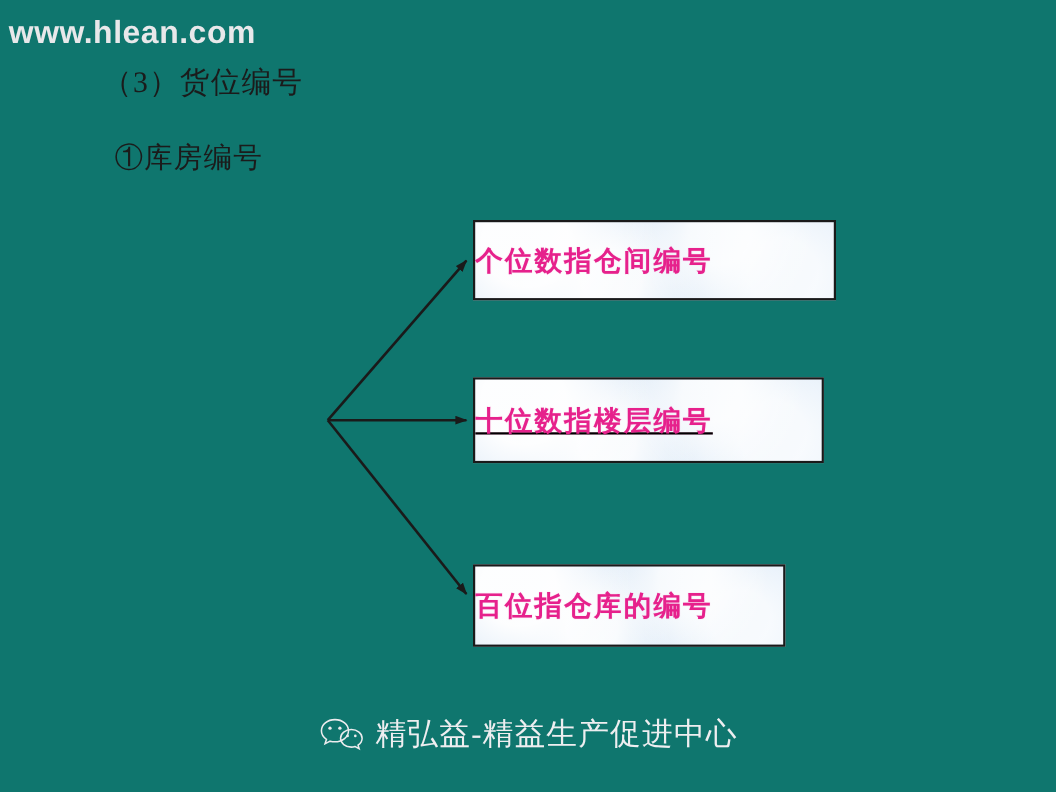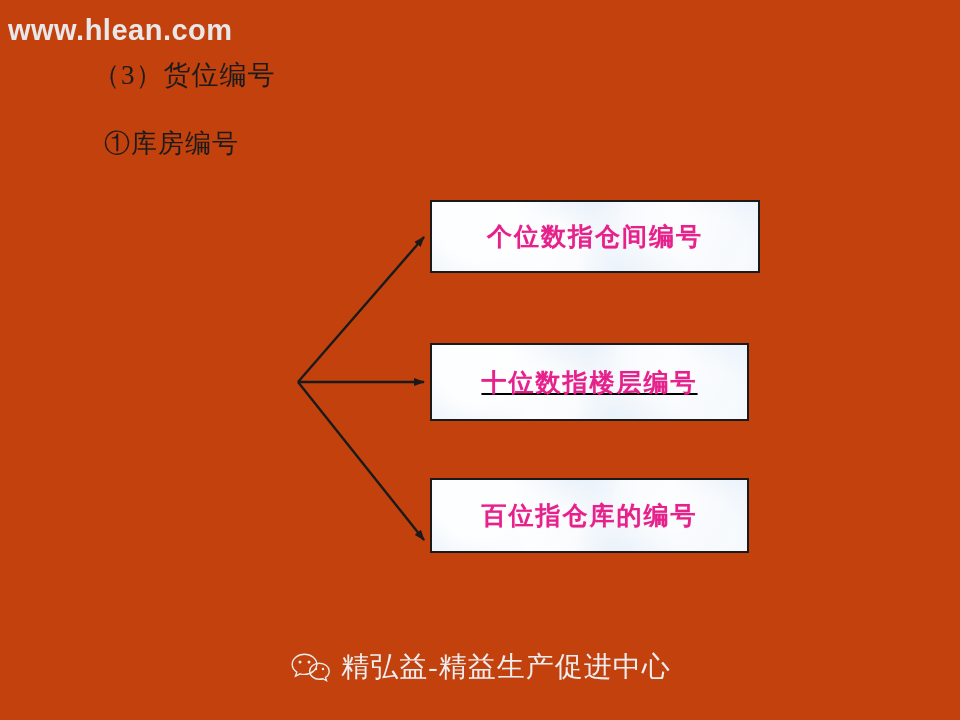--- a/index.html
+++ b/index.html
@@ -10,21 +10,21 @@
     width: 960px;
     height: 720px;
     background: #ffffff;
     font-family: "Liberation Serif", "DejaVu Serif", serif;
     overflow: hidden;
   }
   #slide {
     position: relative;
     width: 960px;
     height: 720px;
-    background: #c2410c;
+    background: #0f766e;
     overflow: hidden;
   }
 
   
   #watermark {
     position: absolute;
     left: 8px;
     top: 14px;
     font-family: "Liberation Sans", "DejaVu Sans", sans-serif;
     font-size: 29px;
@@ -55,21 +55,21 @@
     letter-spacing: 1px;
   }
 
   
   .node-box {
     position: absolute;
     box-sizing: border-box;
     border: 2px solid #1a1a1a;
     display: flex;
     align-items: center;
-    justify-content: center;
+    justify-content: flex-start;
     
     background-color: #dde9f6;
     background-image:
       radial-gradient(circle at 14% 28%, rgba(255,255,255,0.95) 0 14%, rgba(255,255,255,0) 42%),
       radial-gradient(circle at 68% 16%, rgba(255,255,255,0.80) 0 12%, rgba(255,255,255,0) 38%),
       radial-gradient(circle at 38% 76%, rgba(255,255,255,0.85) 0 13%, rgba(255,255,255,0) 40%),
       radial-gradient(circle at 86% 68%, rgba(255,255,255,0.75) 0 11%, rgba(255,255,255,0) 36%),
       radial-gradient(circle at 54% 46%, rgba(198,219,240,0.55) 0 16%, rgba(198,219,240,0) 46%),
       radial-gradient(circle at 8% 86%, rgba(205,224,243,0.6) 0 12%, rgba(205,224,243,0) 40%),
       linear-gradient(118deg, #e9f2fb 0%, #d6e6f6 33%, #eaf3fc 57%, #d9e8f7 78%, #e6f0fb 100%);
@@ -81,21 +81,21 @@
     font-weight: 700;
     white-space: nowrap;
     text-shadow: 0 0 1px rgba(230,33,140,0.35);
   }
 
   #box-source { left: 94px;  top: 347px; width: 203px; height: 78px; }
   #box-source .node-label { font-size: 31px; letter-spacing: 3px; }
 
   #box-ones     { left: 430px; top: 200px; width: 330px; height: 73px; }
   #box-tens     { left: 430px; top: 343px; width: 319px; height: 78px; text-decoration: underline; }
-  #box-hundreds { left: 430px; top: 478px; width: 319px; height: 75px; }
+  #box-hundreds { left: 430px; top: 513px; width: 284px; height: 75px; }
   #box-ones .node-label,
   #box-tens .node-label,
   #box-hundreds .node-label { font-size: 25px; letter-spacing: 2px; }
 
   
   #connectors {
     position: absolute;
     left: 0;
     top: 0;
     width: 960px;

